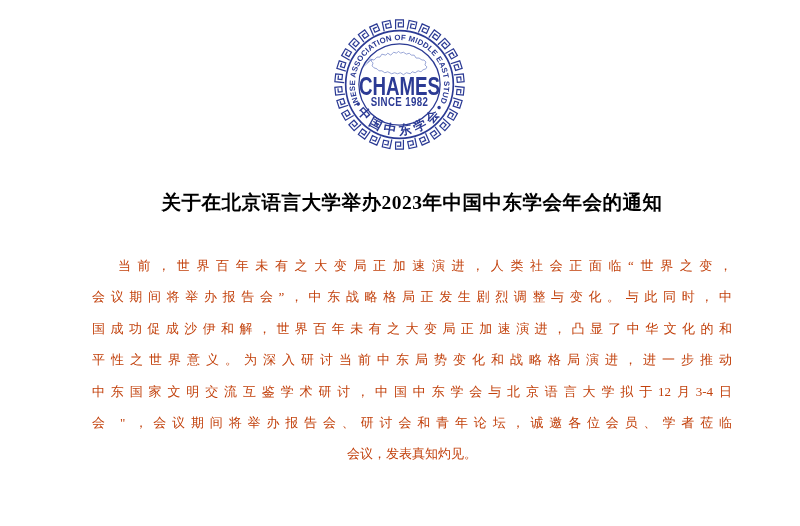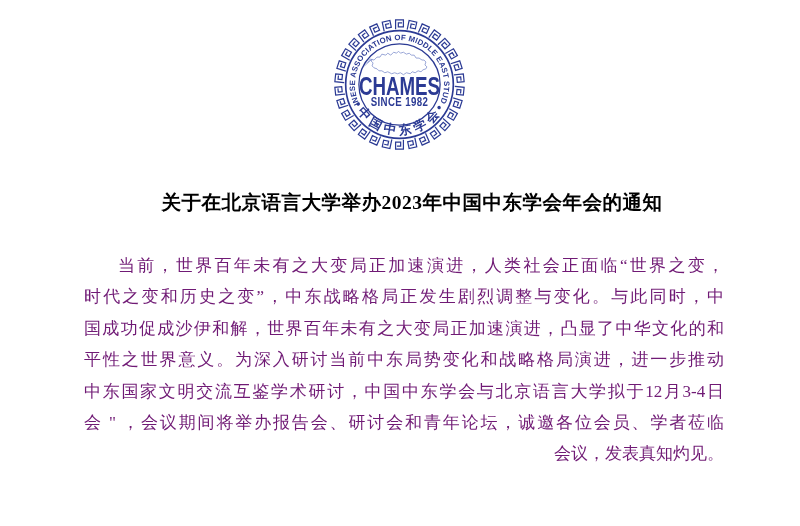--- a/index.html
+++ b/index.html
@@ -50,30 +50,30 @@
     margin: 0;
     text-align: center;
     font-size: 19.5px;
     font-weight: 700;
     color: #000000;
     letter-spacing: 0.5px;
     white-space: nowrap;
   }
   .doc-body {
     position: absolute;
-    left: 84px;
+    left: 92px;
     top: 250px;
     width: 640px;
-    font-size: 17px;
+    font-size: 13px;
     line-height: 31.4px;
-    color: #701a75;
+    color: #c2410c;
   }
   .line { text-align: justify; text-align-last: justify; }
   .line.indent { text-indent: 2em; }
-  .line.last { text-align: right; text-align-last: auto; }
+  .line.last { text-align: center; text-align-last: auto; }
 </style>
 </head>
 <body>
 
 <div class="page">
 
   <svg class="seal" viewBox="0 0 140 140" aria-hidden="true">
     <defs>
       <path id="fret" d="M -4 4.5 L -4 -4.5 L 4 -4.5 L 4 2.5 L -1.2 2.5 L -1.2 -1.5 L 2 -1.5" fill="none" stroke="currentColor" stroke-width="1.25" stroke-linecap="square"></path>
       <path id="arcTop" d="M 28.76 89.23 A 45.5 45.5 0 1 1 111.24 89.23" fill="none"></path>
@@ -134,21 +134,21 @@
 
     <text class="arc-cn" text-anchor="middle">
       <textPath href="#arcBottom" startOffset="50%">•中国中东学会•</textPath>
     </text>
   </svg>
 
   <h1 class="doc-title">关于在北京语言大学举办2023年中国中东学会年会的通知</h1>
 
   <div class="doc-body">
     <div class="line indent">当前，世界百年未有之大变局正加速演进，人类社会正面临“世界之变，</div>
-    <div class="line">时代之变和历史之变”，中东战略格局正发生剧烈调整与变化。与此同时，中</div>
+    <div class="line">会议期间将举办报告会”，中东战略格局正发生剧烈调整与变化。与此同时，中</div>
     <div class="line">国成功促成沙伊和解，世界百年未有之大变局正加速演进，凸显了中华文化的和</div>
     <div class="line">平性之世界意义。为深入研讨当前中东局势变化和战略格局演进，进一步推动</div>
     <div class="line">中东国家文明交流互鉴学术研讨，中国中东学会与北京语言大学拟于12月3-4日</div>
     <div class="line">会 " ，会议期间将举办报告会、研讨会和青年论坛，诚邀各位会员、学者莅临</div>
     <div class="line last">会议，发表真知灼见。</div>
   </div>
 
 </div>
 
 </body></html>

